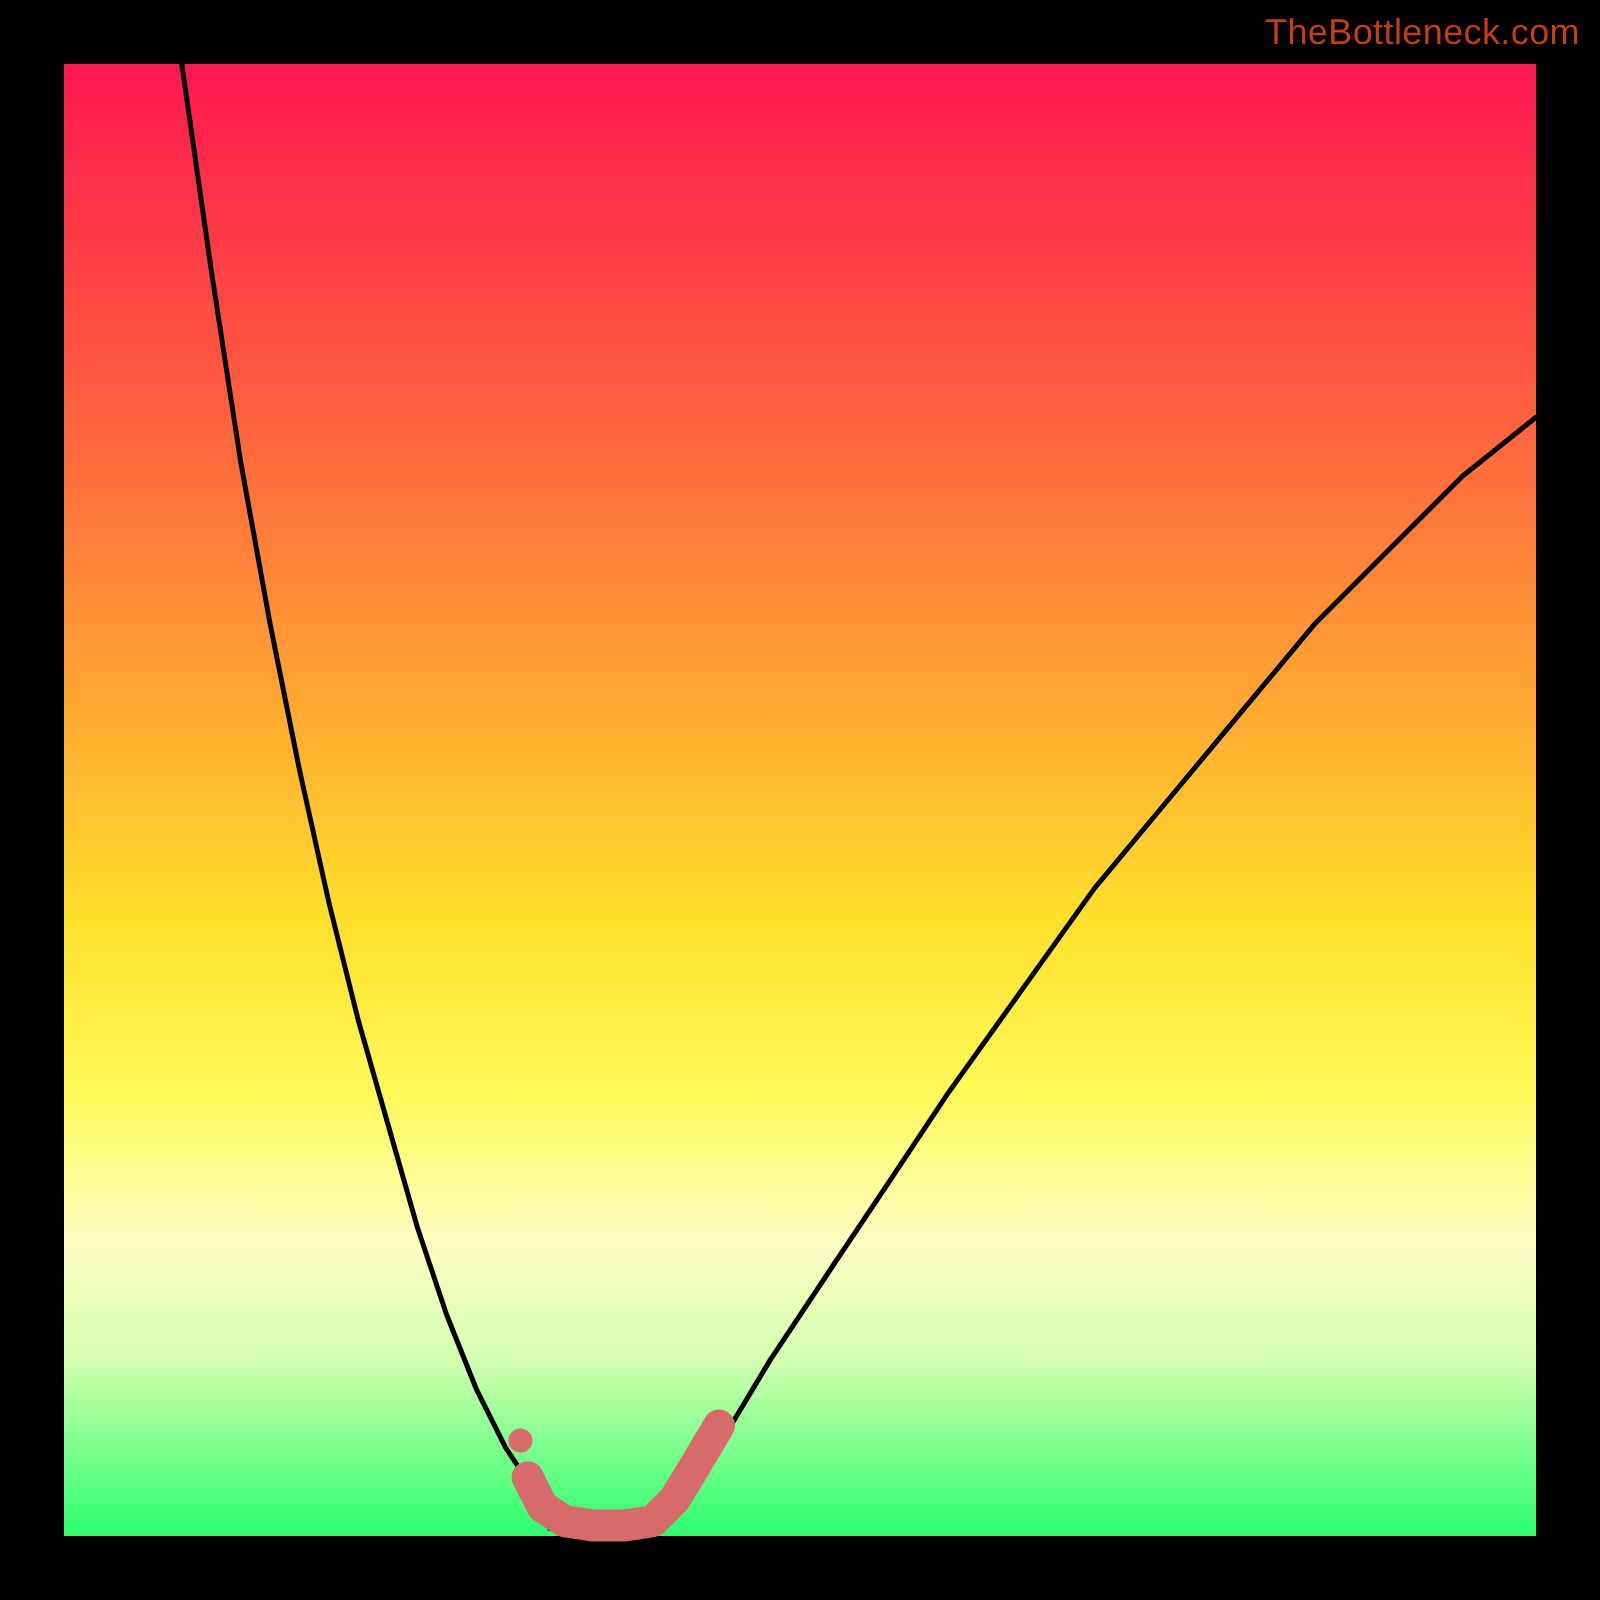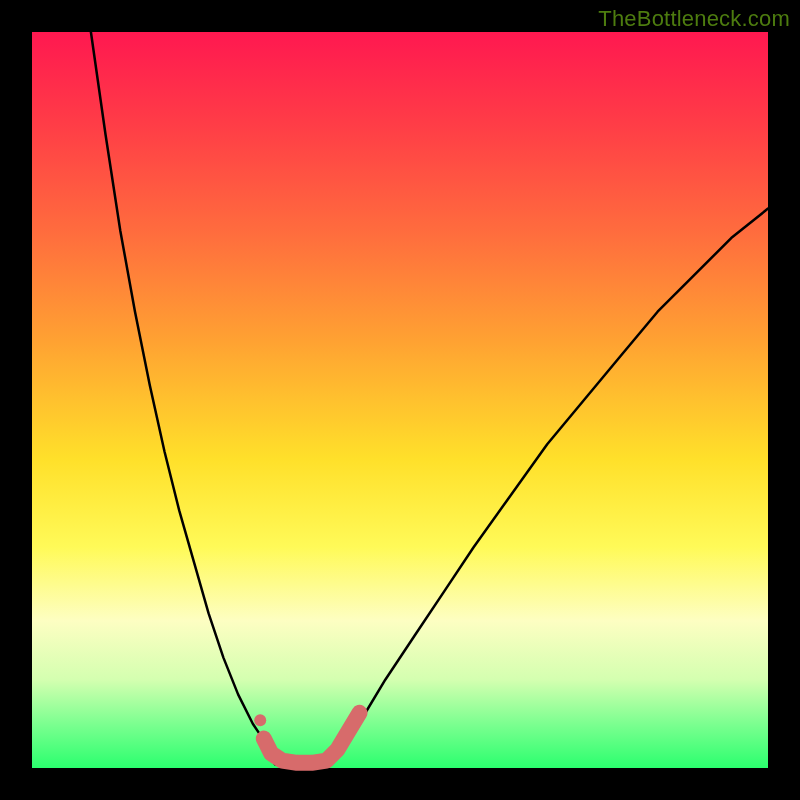--- a/index.html
+++ b/index.html
@@ -28,22 +28,22 @@
       #fdfec2 80%,
       #d4ffb0 88%,
       #7cff90 94%,
       #2bff6e 100%
     );
   }
   .watermark {
     position: absolute;
     top: 6px;
     right: 10px;
-    color: #4d7c0f;
-    font-size: 22px;
+    color: #c2410c;
+    font-size: 18px;
     font-weight: 500;
     letter-spacing: 0.2px;
     z-index: 10;
   }
   svg.curve {
     position: absolute;
     left: 0;
     top: 0;
     width: 736px;
     height: 736px;

